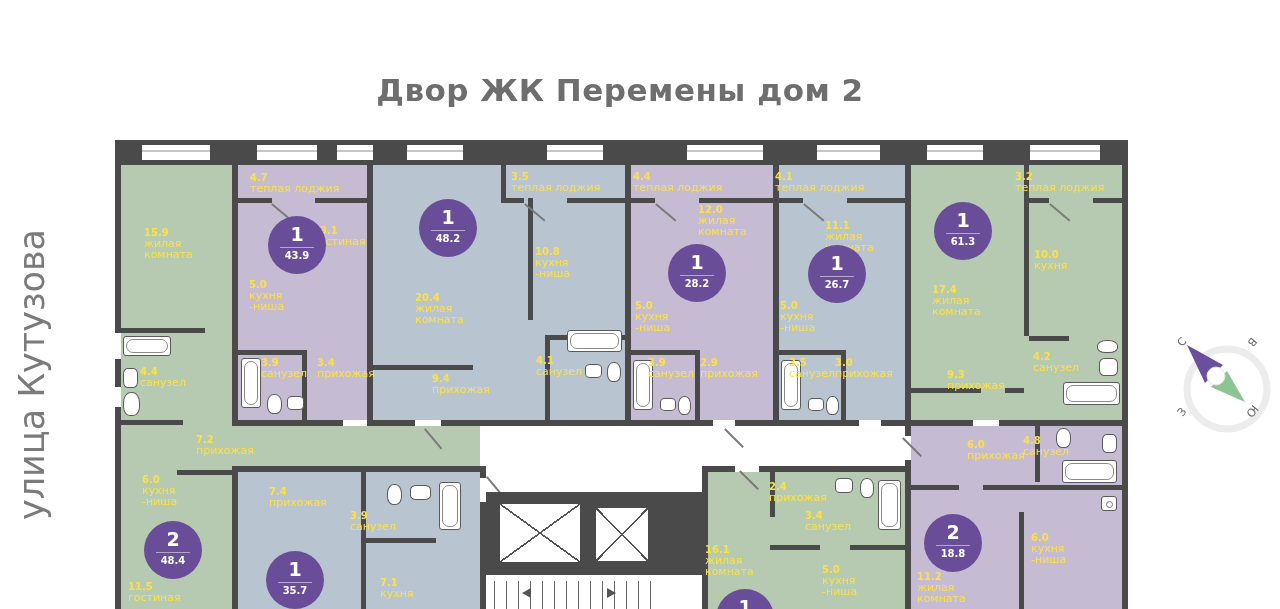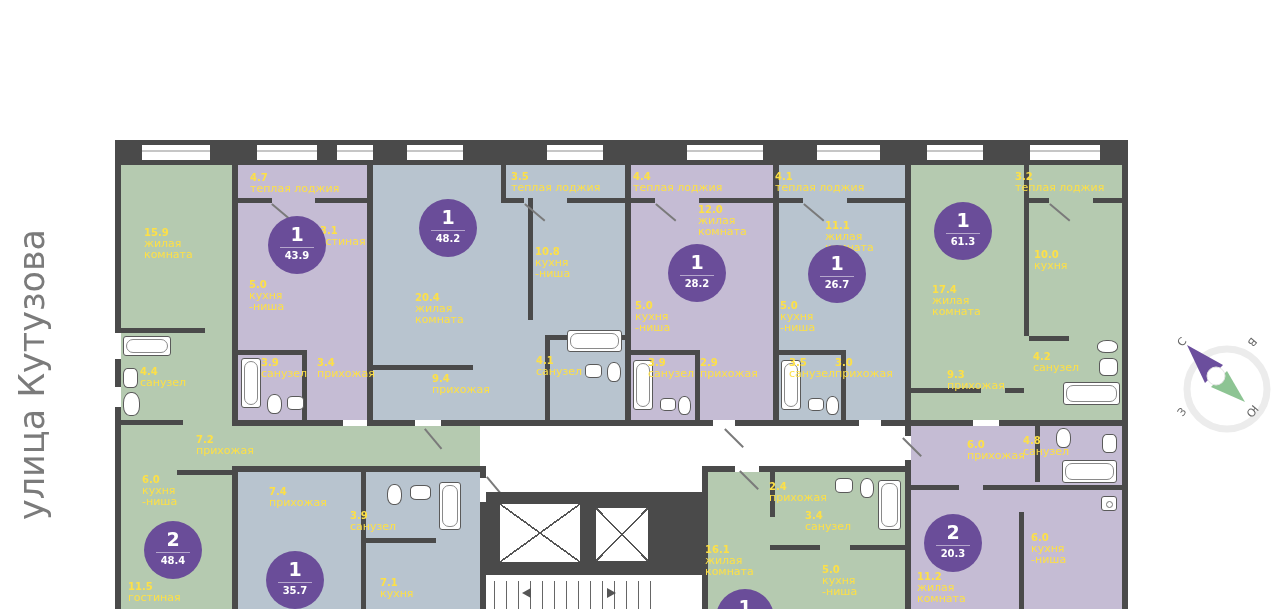--- a/index.html
+++ b/index.html
@@ -44,20 +44,21 @@
   .tri.l{border-right:9px solid #555;}
   .tri.r{border-left:9px solid #555;}
   .door{position:absolute;width:26px;height:1.5px;background:#7a7a7a;transform-origin:left center;}
   .compass{position:absolute;left:1163px;top:323px;}
 </style>
 </head>
 <body>
 
 <div class="stage">
 
+  <div class="title">Двор ЖК Перемены дом 2</div>
   <div class="street">улица Кутузова</div>
 
   <div id="plan">
 
     <div class="win" style="left:27px;width:68px;"></div>
     <div class="win" style="left:142px;width:60px;"></div>
     <div class="win" style="left:222px;width:36px;"></div>
     <div class="win" style="left:292px;width:56px;"></div>
     <div class="win" style="left:432px;width:56px;"></div>
     <div class="win" style="left:572px;width:76px;"></div>
@@ -385,21 +386,21 @@
         <span class="d"></span>
         <span class="ar">35.7</span>
       </div>
     <div class="badge" style="left:630px;top:478px;">
         <span class="t">1</span>
         <span class="ar"></span>
       </div>
     <div class="badge" style="left:838px;top:403px;">
         <span class="t">2</span>
         <span class="d"></span>
-        <span class="ar">20.3</span>
+        <span class="ar">18.8</span>
       </div>
   </div>
 
   <svg class="compass" width="110" height="110" viewBox="0 0 110 110">
     <circle cx="64" cy="66" r="40" fill="none" stroke="#ececec" stroke-width="7"></circle>
     <polygon points="24,22 60,42 42,60" fill="#6b4e9d"></polygon>
     <polygon points="82,79 48,64 64,48" fill="#8dc493"></polygon>
     <circle cx="53" cy="53" r="9" fill="#ffffff" stroke="#e5e5e5" stroke-width="1"></circle>
     <text x="19" y="19" font-size="11" fill="#666" text-anchor="middle" dominant-baseline="central" transform="rotate(-50 19 19)">С</text>
     <text x="89" y="19" font-size="11" fill="#666" text-anchor="middle" dominant-baseline="central" transform="rotate(130 89 19)">В</text>

